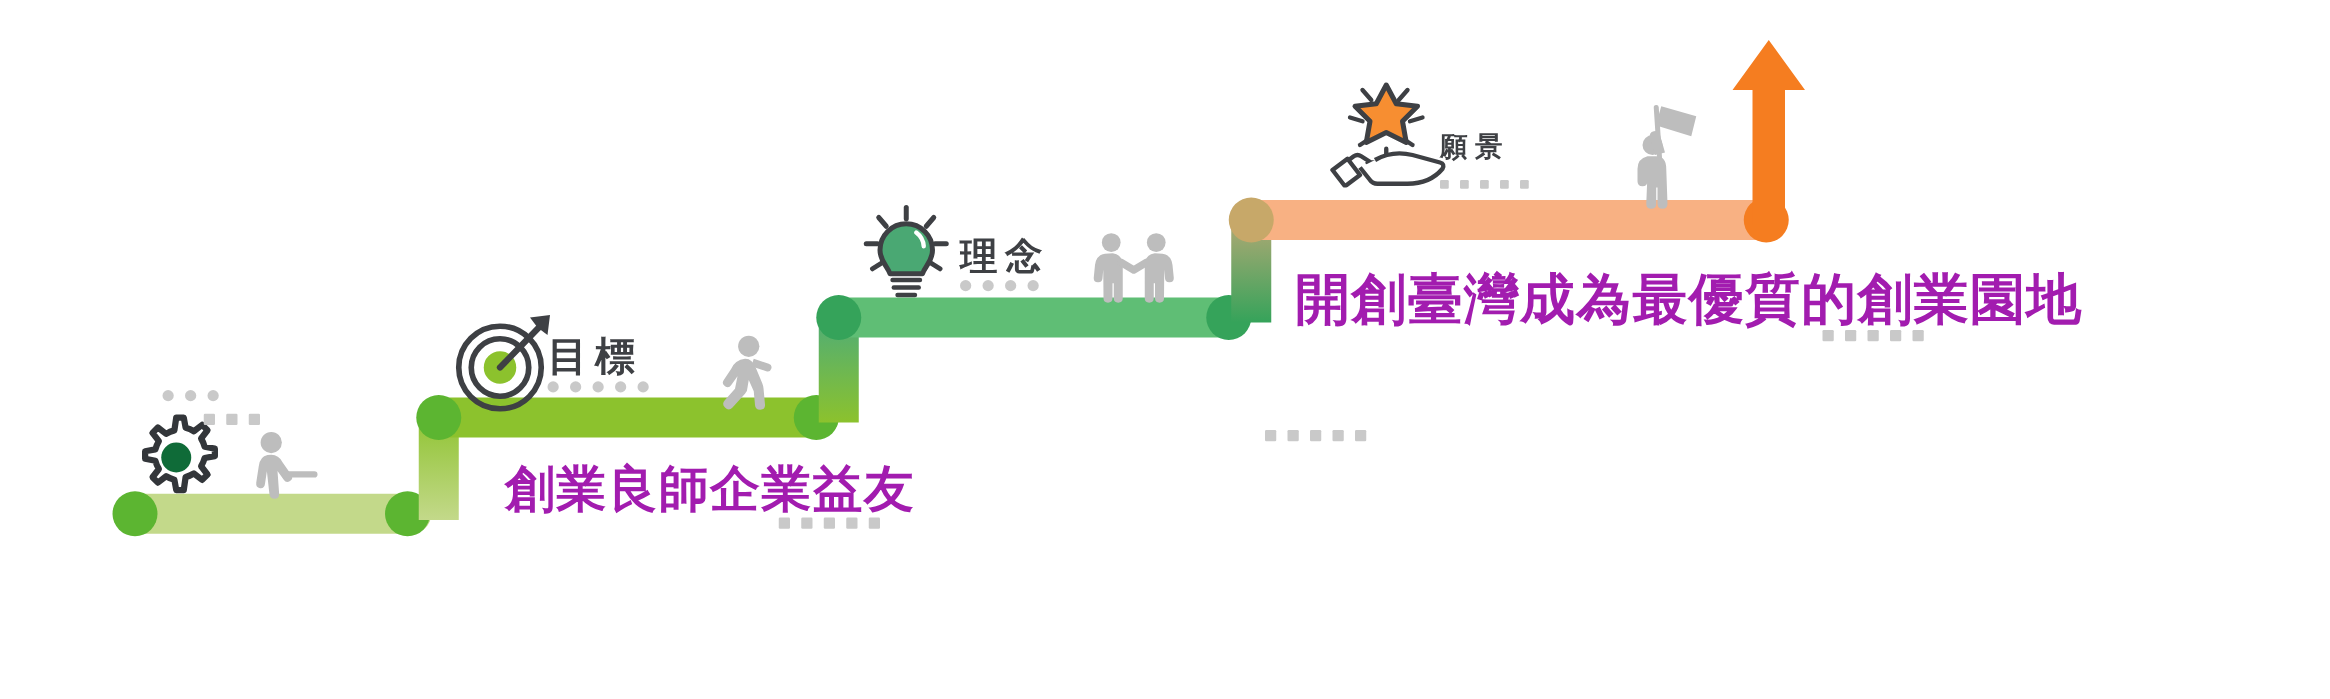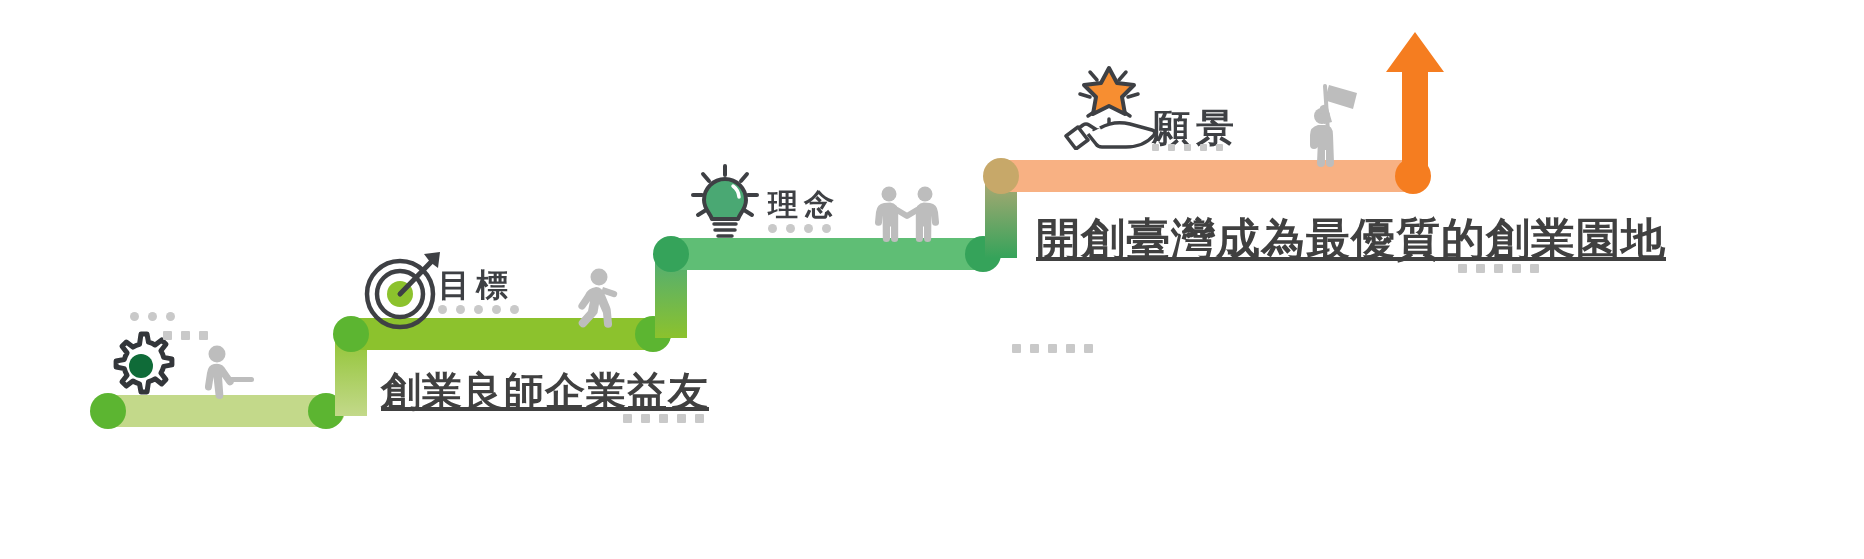--- a/index.html
+++ b/index.html
@@ -11,26 +11,25 @@
   
   .bar{position:absolute;border-radius:24px;}
   .cap{position:absolute;border-radius:50%;}
 
   
   .riser{position:absolute;}
 
   
   .caption{
     position:absolute;
-    color:#404040;
+    color:#a21caf;
     font-weight:bold;
     letter-spacing:1px;
     white-space:nowrap;
     font-family:"DejaVu Sans","Liberation Sans",sans-serif;
-    text-decoration:underline;
   }
   .badge-label{
     position:absolute;
     color:#3e4044;
     font-weight:bold;
     white-space:nowrap;
     letter-spacing:6px;
     font-family:"DejaVu Sans","Liberation Sans",sans-serif;
   }
   
@@ -72,21 +71,21 @@
   <div class="fig" style="left:200px;top:345px;width:56px;height:58px;">
     <svg width="56" height="58" viewBox="0 0 56 58">
       <circle cx="17" cy="9" r="8.5" fill="#bdbdbd"></circle>
       <path d="M14 19 q-6 1 -7 9 l-2 13 q-.5 4 3 4.5 3.5 .5 4-3.5 l1.5-10 2 18 q.3 4 4.2 4 3.8 0 3.6-4.2 l-1.3-18 5 7 q2 3 5 1 3-2 1-5 l-7-10 q-3-6 -9-6 z" fill="#bdbdbd"></path>
       <rect x="26" y="32" width="28" height="5" rx="2.5" fill="#bdbdbd"></rect>
     </svg>
   </div>
 
   <div class="riser" style="left:335px;top:328px;width:32px;height:88px;background:linear-gradient(180deg,#8cc22d 0%,#c3d98a 100%);"></div>
 
-  <div class="caption" style="left:381px;top:364px;font-size:40px;">創業良師企業益友</div>
+  <div class="caption" style="left:404px;top:364px;font-size:40px;">創業良師企業益友</div>
   <div class="dots sq" style="left:623px;top:414px;">
     <i></i>
       <i></i>
       <i></i>
       <i></i>
       <i></i>
   </div>
 
   <div class="abs" style="left:335px;top:318px;">
     <div class="bar" style="left:0;top:0;width:336px;height:32px;background:#8cc22d;"></div>
@@ -201,21 +200,21 @@
         <path d="M24 54 l9-6"></path>
         <path d="M66 54 l-9-6"></path>
         <path d="M45 57 v9"></path>
       </g>
       <path d="M45 6 l8 15 17 2 -12 12 3 17 -16-8 -16 8 3-17 -12-12 17-2 z" fill="#f78e31" stroke="#3e4044" stroke-width="4" stroke-linejoin="round"></path>
       <path d="M7 72 l12-9 q3-2 6 0 l11 7 q3 2 0 4 l-8 0 M30 68 l26 0 q4 0 4 4 0 4-4 4 l-14 0" fill="none" stroke="#3e4044" stroke-width="3.5" stroke-linecap="round" stroke-linejoin="round"></path>
       <path d="M36 66 q14-8 30-4 l22 6 q4 1 2 5 -10 12 -28 12 l-24 0 q-4 0-6-3 l-8-10" fill="#ffffff" stroke="#3e4044" stroke-width="3.5" stroke-linejoin="round"></path>
       <path d="M2 74 l12-9 10 13 -12 9 z" fill="#ffffff" stroke="#3e4044" stroke-width="3.5" stroke-linejoin="round"></path>
     </svg>
   </div>
-  <div class="badge-label" style="left:1152px;top:103px;font-size:38px;text-align:right;">願景</div>
+  <div class="badge-label" style="left:1152px;top:103px;font-size:22px;text-align:right;">願景</div>
   <div class="dots sq small" style="left:1152px;top:144px;">
     <i></i>
       <i></i>
       <i></i>
       <i></i>
       <i></i>
   </div>
 
   <div class="fig" style="left:1300px;top:80px;width:70px;height:88px;">
     <svg width="70" height="88" viewBox="0 0 70 88">

